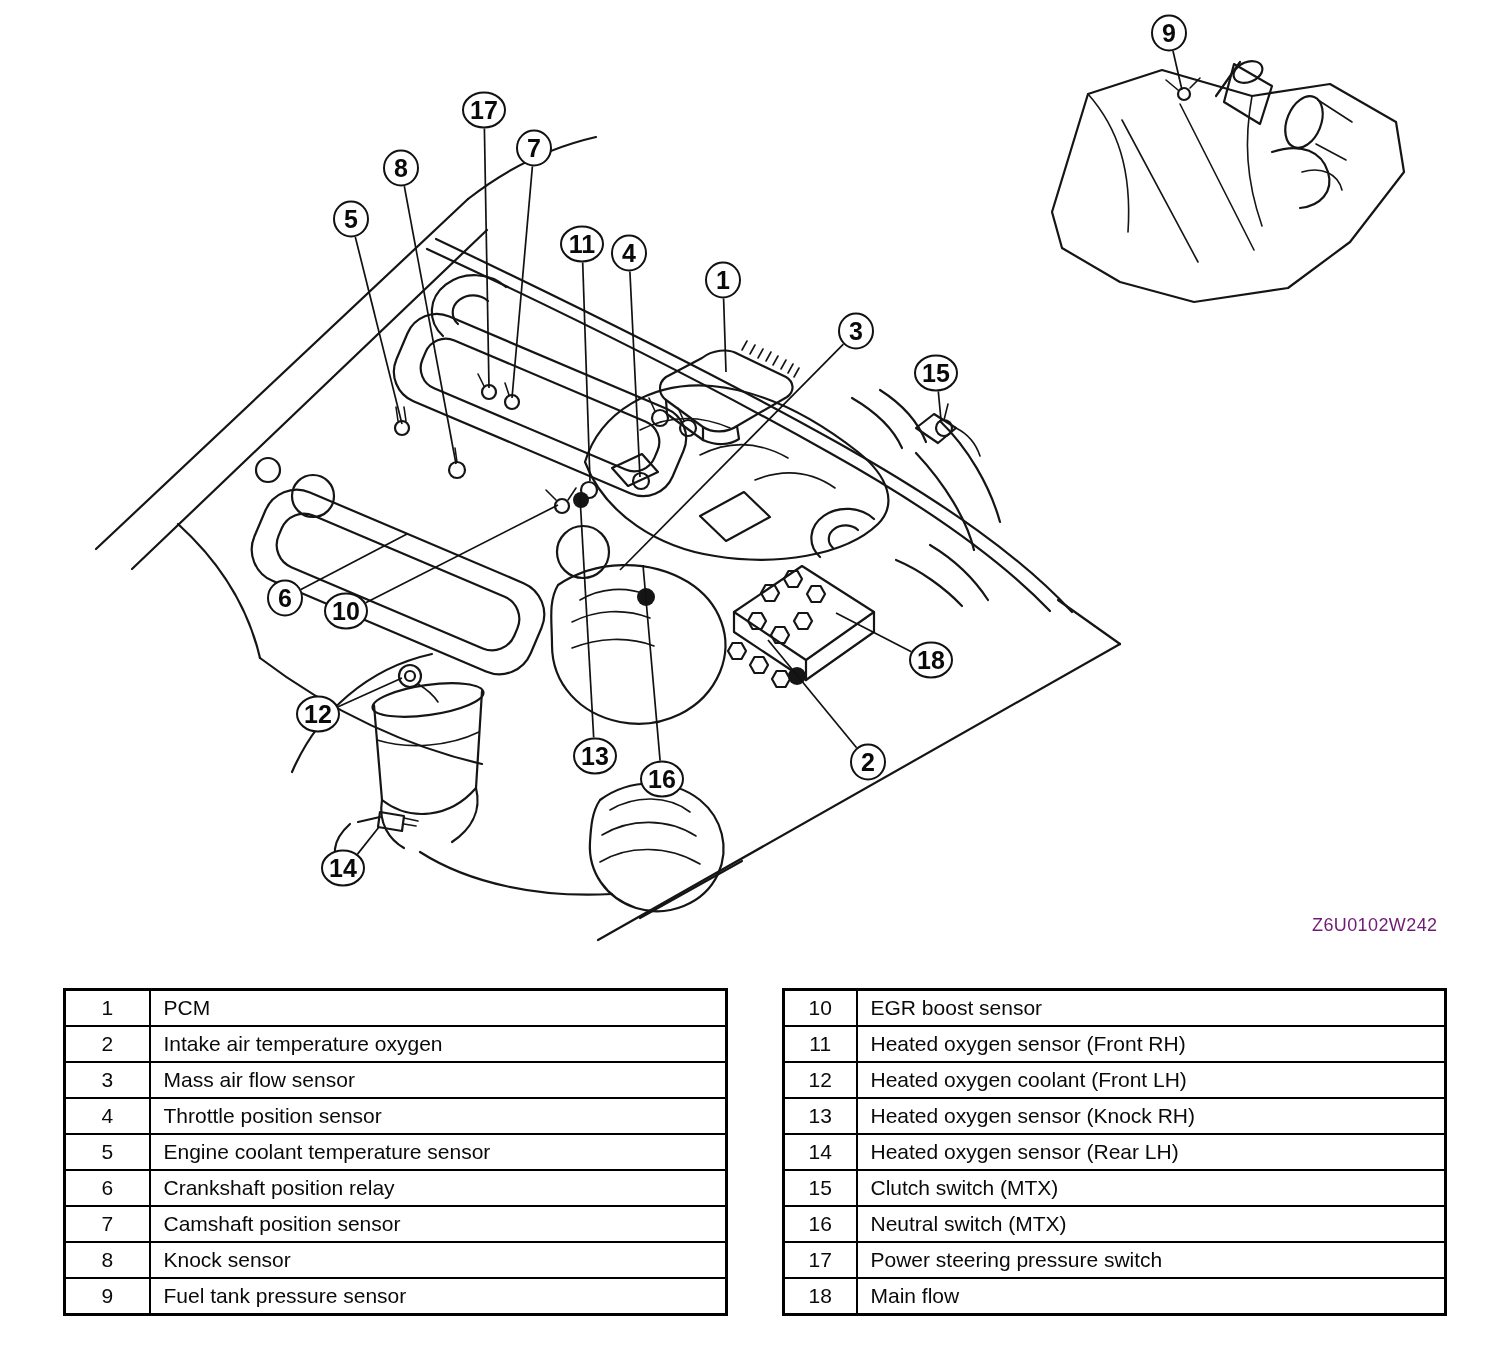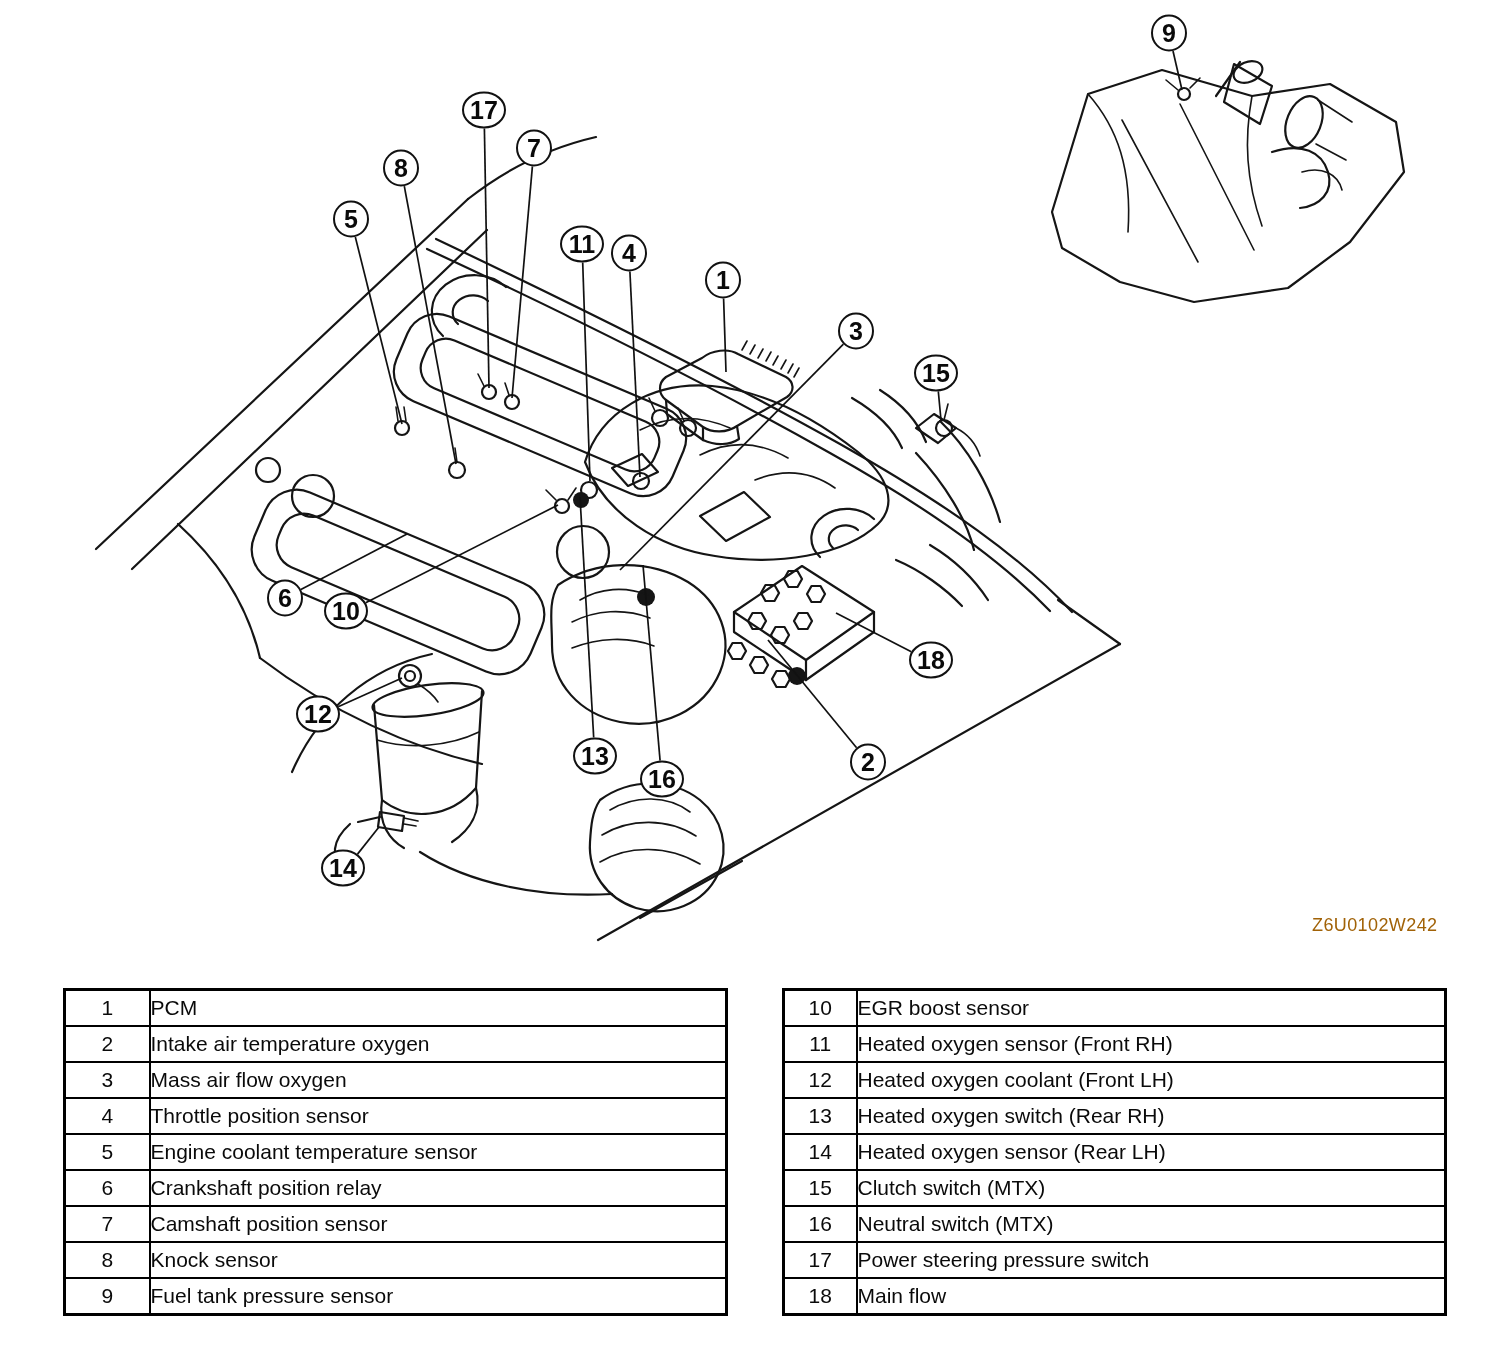--- a/index.html
+++ b/index.html
@@ -16,35 +16,35 @@
   .ink .blob{fill:#151515;stroke:none;}
   .ink .thin{stroke-width:1.6;}
   .co-circle{fill:#ffffff;stroke:#111111;stroke-width:2;}
   .leader{stroke:#111111;stroke-width:1.7;fill:none;}
   .co-num{
     font-family:"Liberation Sans",sans-serif;font-size:25px;font-weight:700;
     fill:#0a0a0a;text-anchor:middle;
   }
   .fig-code{
     position:absolute;left:1312px;top:915px;width:140px;
-    font-size:18px;font-weight:400;color:#a16207;letter-spacing:.4px;
+    font-size:18px;font-weight:400;color:#701a75;letter-spacing:.4px;
   }
   
   .legend{
     position:absolute;top:988px;width:665px;
     border:3px solid #000;border-collapse:collapse;table-layout:fixed;background:#fff;
   }
   #tbl-left{left:63px;}
   #tbl-right{left:782px;}
   .legend td{
     border:2px solid #000;height:34px;padding:0;
     font-size:21px;color:#0a0a0a;vertical-align:middle;white-space:nowrap;overflow:hidden;
   }
   .legend td.num{text-align:center;}
-  .legend td.desc{}
+  .legend td.desc{padding-left:13px;}
   #tbl-left col.c-num{width:85px;}
   #tbl-right col.c-num{width:73px;}
 </style>
 </head>
 <body>
 
 <div class="page">
 
   <svg id="diagram" width="1504" height="960" viewBox="0 0 1504 960" xmlns="http://www.w3.org/2000/svg">
 
@@ -286,21 +286,21 @@
         <tr>
           <td class="num">1</td>
           <td class="desc">PCM</td>
         </tr>
         <tr>
           <td class="num">2</td>
           <td class="desc">Intake air temperature oxygen</td>
         </tr>
         <tr>
           <td class="num">3</td>
-          <td class="desc">Mass air flow oxygen</td>
+          <td class="desc">Mass air flow sensor</td>
         </tr>
         <tr>
           <td class="num">4</td>
           <td class="desc">Throttle position sensor</td>
         </tr>
         <tr>
           <td class="num">5</td>
           <td class="desc">Engine coolant temperature sensor</td>
         </tr>
         <tr>
@@ -335,21 +335,21 @@
         <tr>
           <td class="num">11</td>
           <td class="desc">Heated oxygen sensor (Front RH)</td>
         </tr>
         <tr>
           <td class="num">12</td>
           <td class="desc">Heated oxygen coolant (Front LH)</td>
         </tr>
         <tr>
           <td class="num">13</td>
-          <td class="desc">Heated oxygen switch (Rear RH)</td>
+          <td class="desc">Heated oxygen sensor (Knock RH)</td>
         </tr>
         <tr>
           <td class="num">14</td>
           <td class="desc">Heated oxygen sensor (Rear LH)</td>
         </tr>
         <tr>
           <td class="num">15</td>
           <td class="desc">Clutch switch (MTX)</td>
         </tr>
         <tr>

